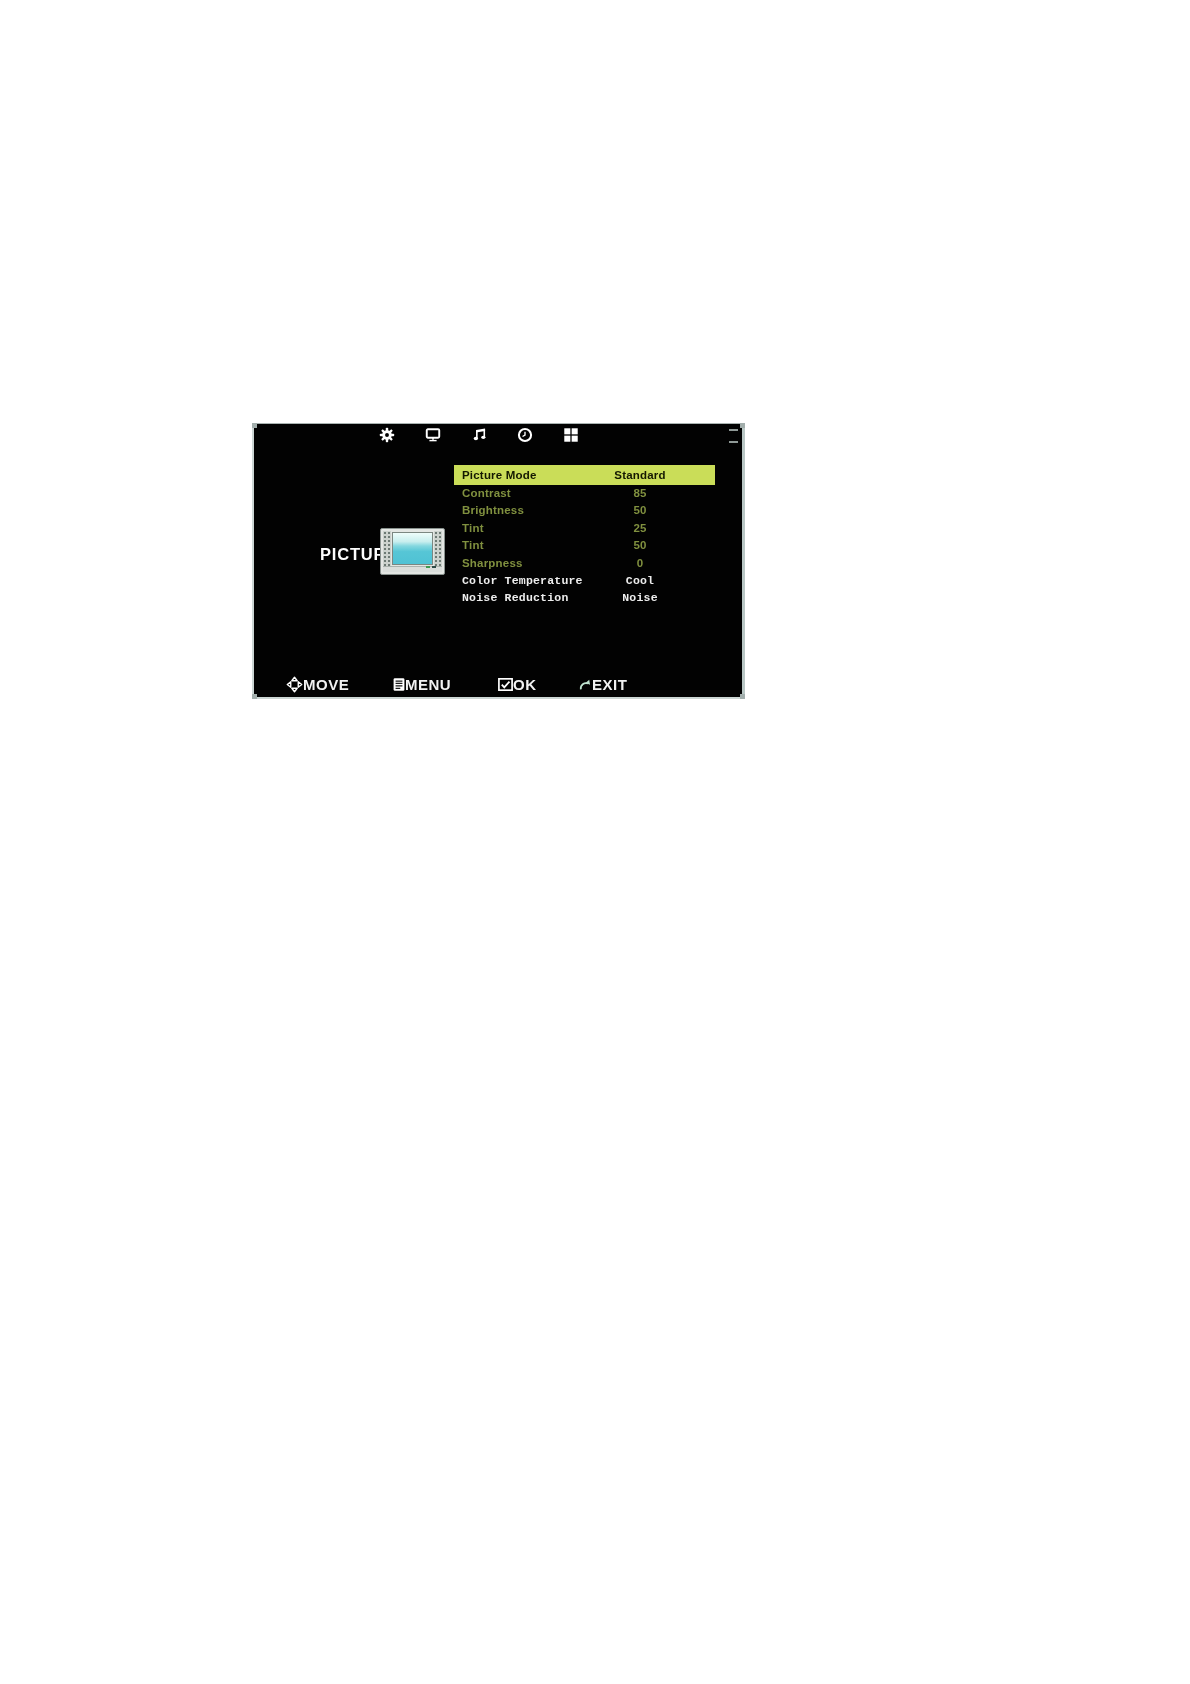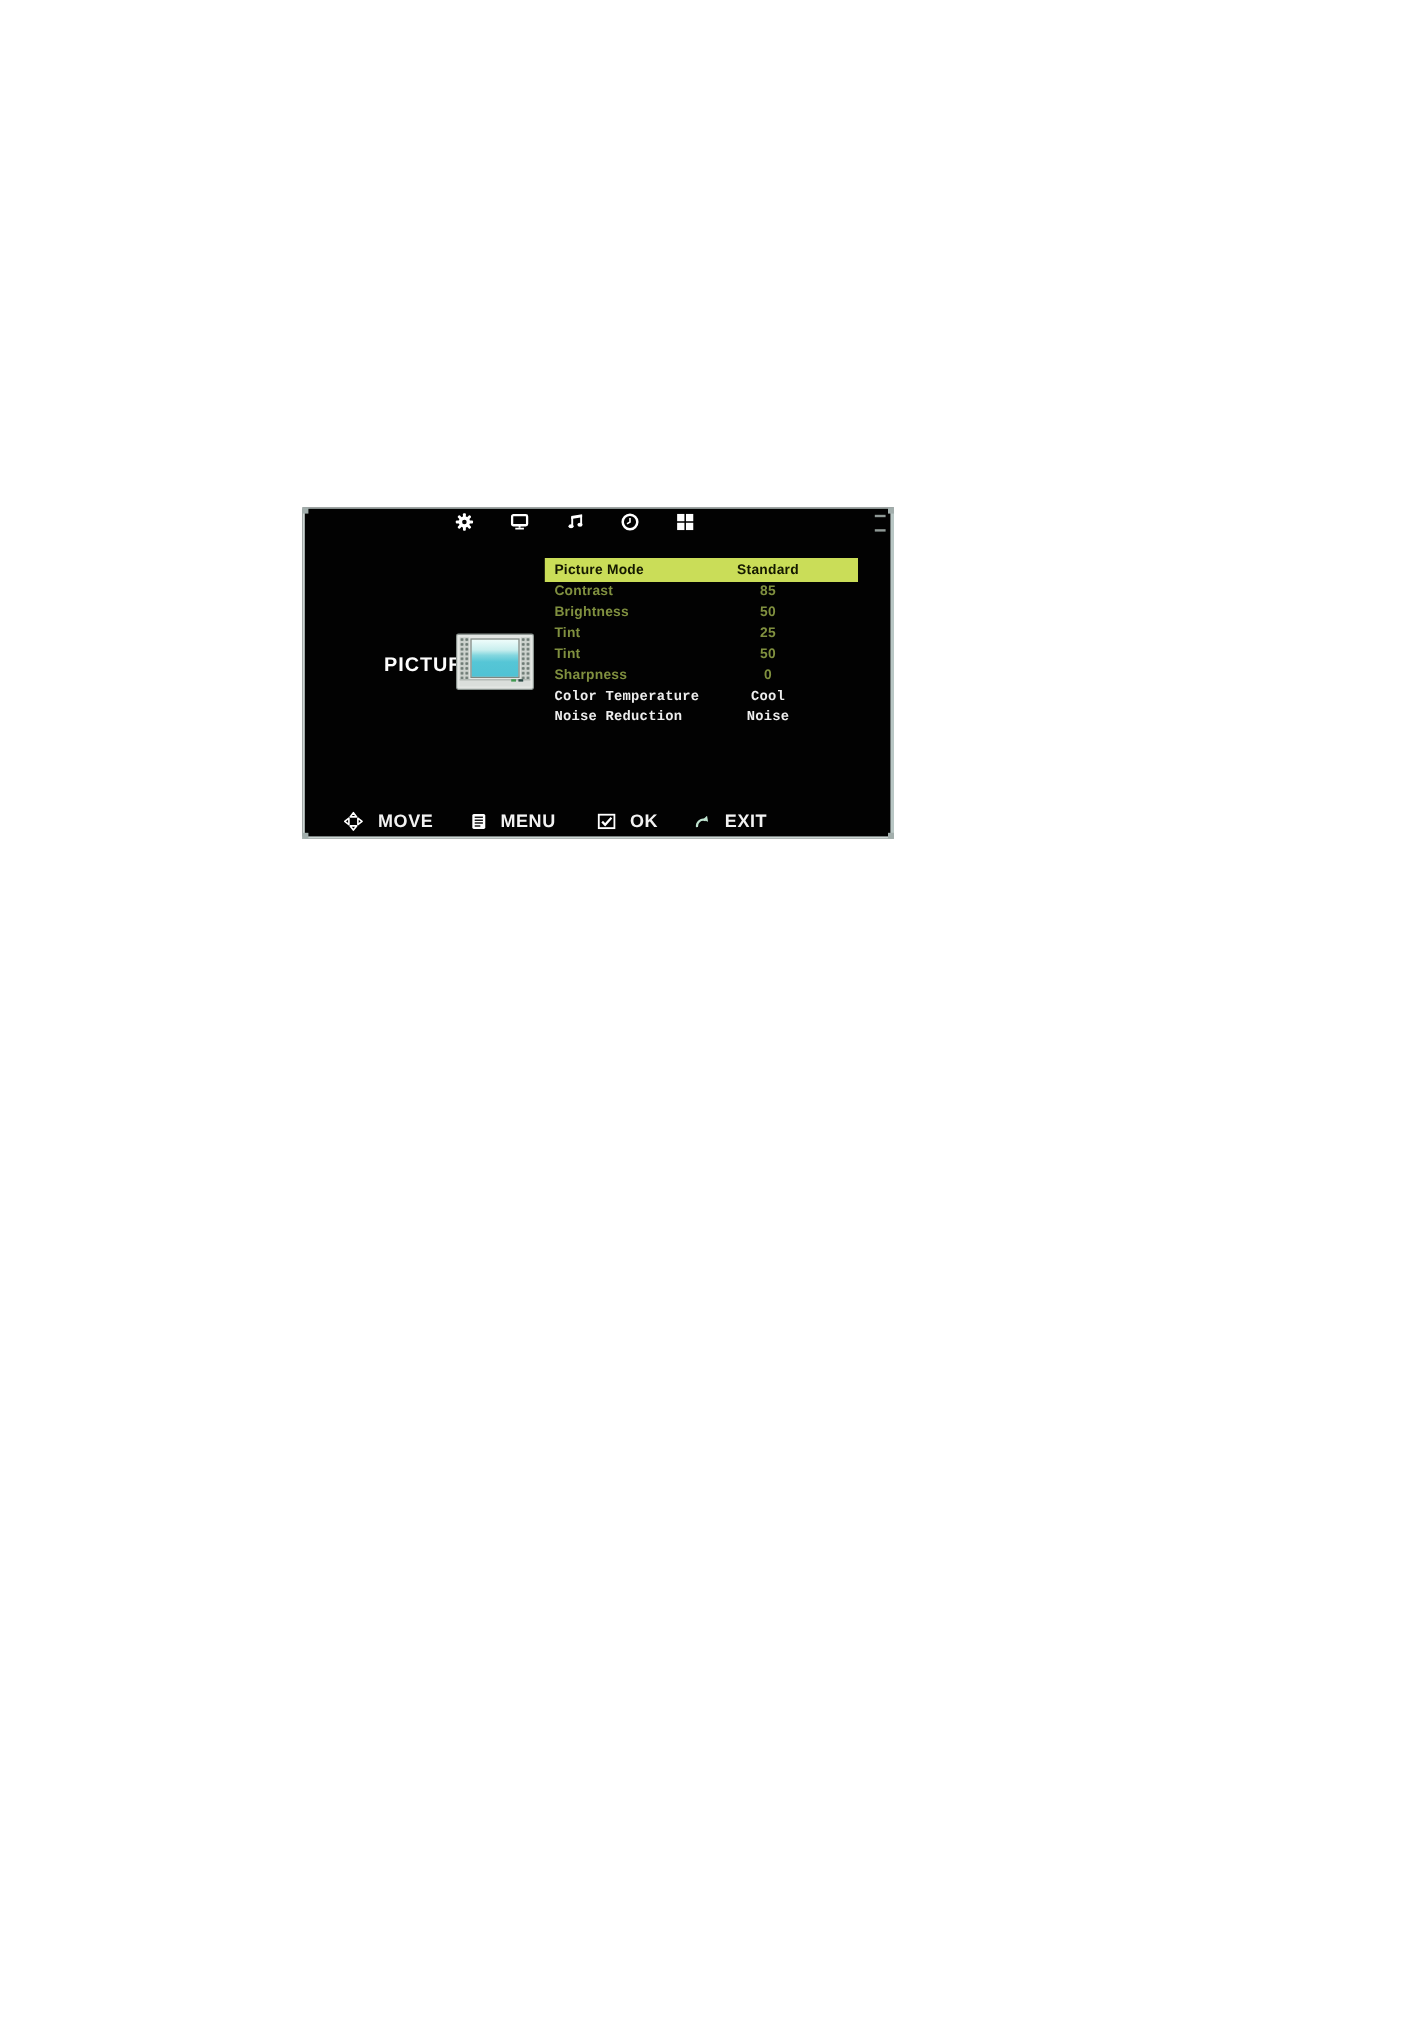--- a/index.html
+++ b/index.html
@@ -58,21 +58,21 @@
     border:1px solid #7c8781;
     background:linear-gradient(180deg,#effdfb 0%,#c8eeee 28%,#84d7df 42%,#56c6d6 60%,#4fc2d4 100%);
   }
   .tvicon .base{position:absolute;left:2px;right:2px;bottom:2px;height:5px;background:#dadedb;border-top:1px solid #aab2ad;}
   .tvicon .btn{position:absolute;bottom:6px;width:4px;height:2px;}
   .tvicon .btn.b1{right:14px;background:#3f9a50;}
   .tvicon .btn.b2{right:8px;background:#2c4a45;}
 
   
   .footer{position:absolute;left:0;top:252px;width:100%;height:22px;color:#f2f2f2;}
-  .hint{position:absolute;display:flex;align-items:center;gap:12px;
+  .hint{position:absolute;display:flex;align-items:center;gap:0;
         font-size:15px;font-weight:bold;letter-spacing:.5px;}
   .hint.h-move{left:32px}.hint.h-menu{left:139px}.hint.h-ok{left:244px}.hint.h-exit{left:324px}
   .hint svg{display:block}
 
   
   .para{
     position:absolute;left:240px;top:892px;width:496px;
     font-family:"Liberation Serif",serif;font-size:18px;line-height:27px;color:#101010;
   }
   .para-line1{text-align:justify;text-align-last:justify;}

